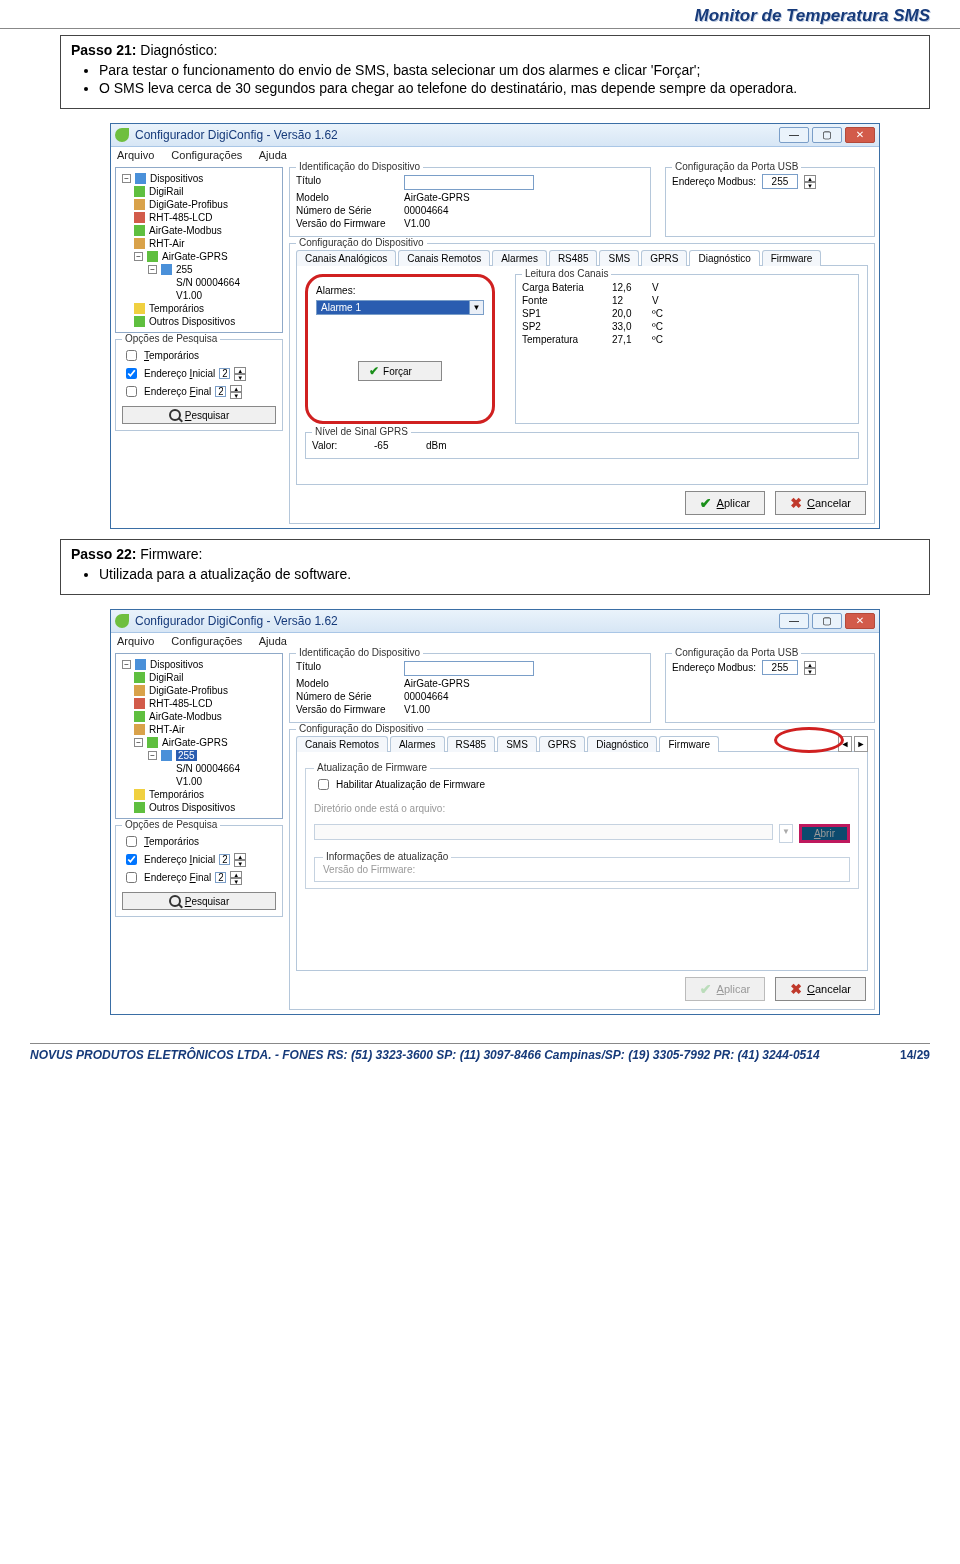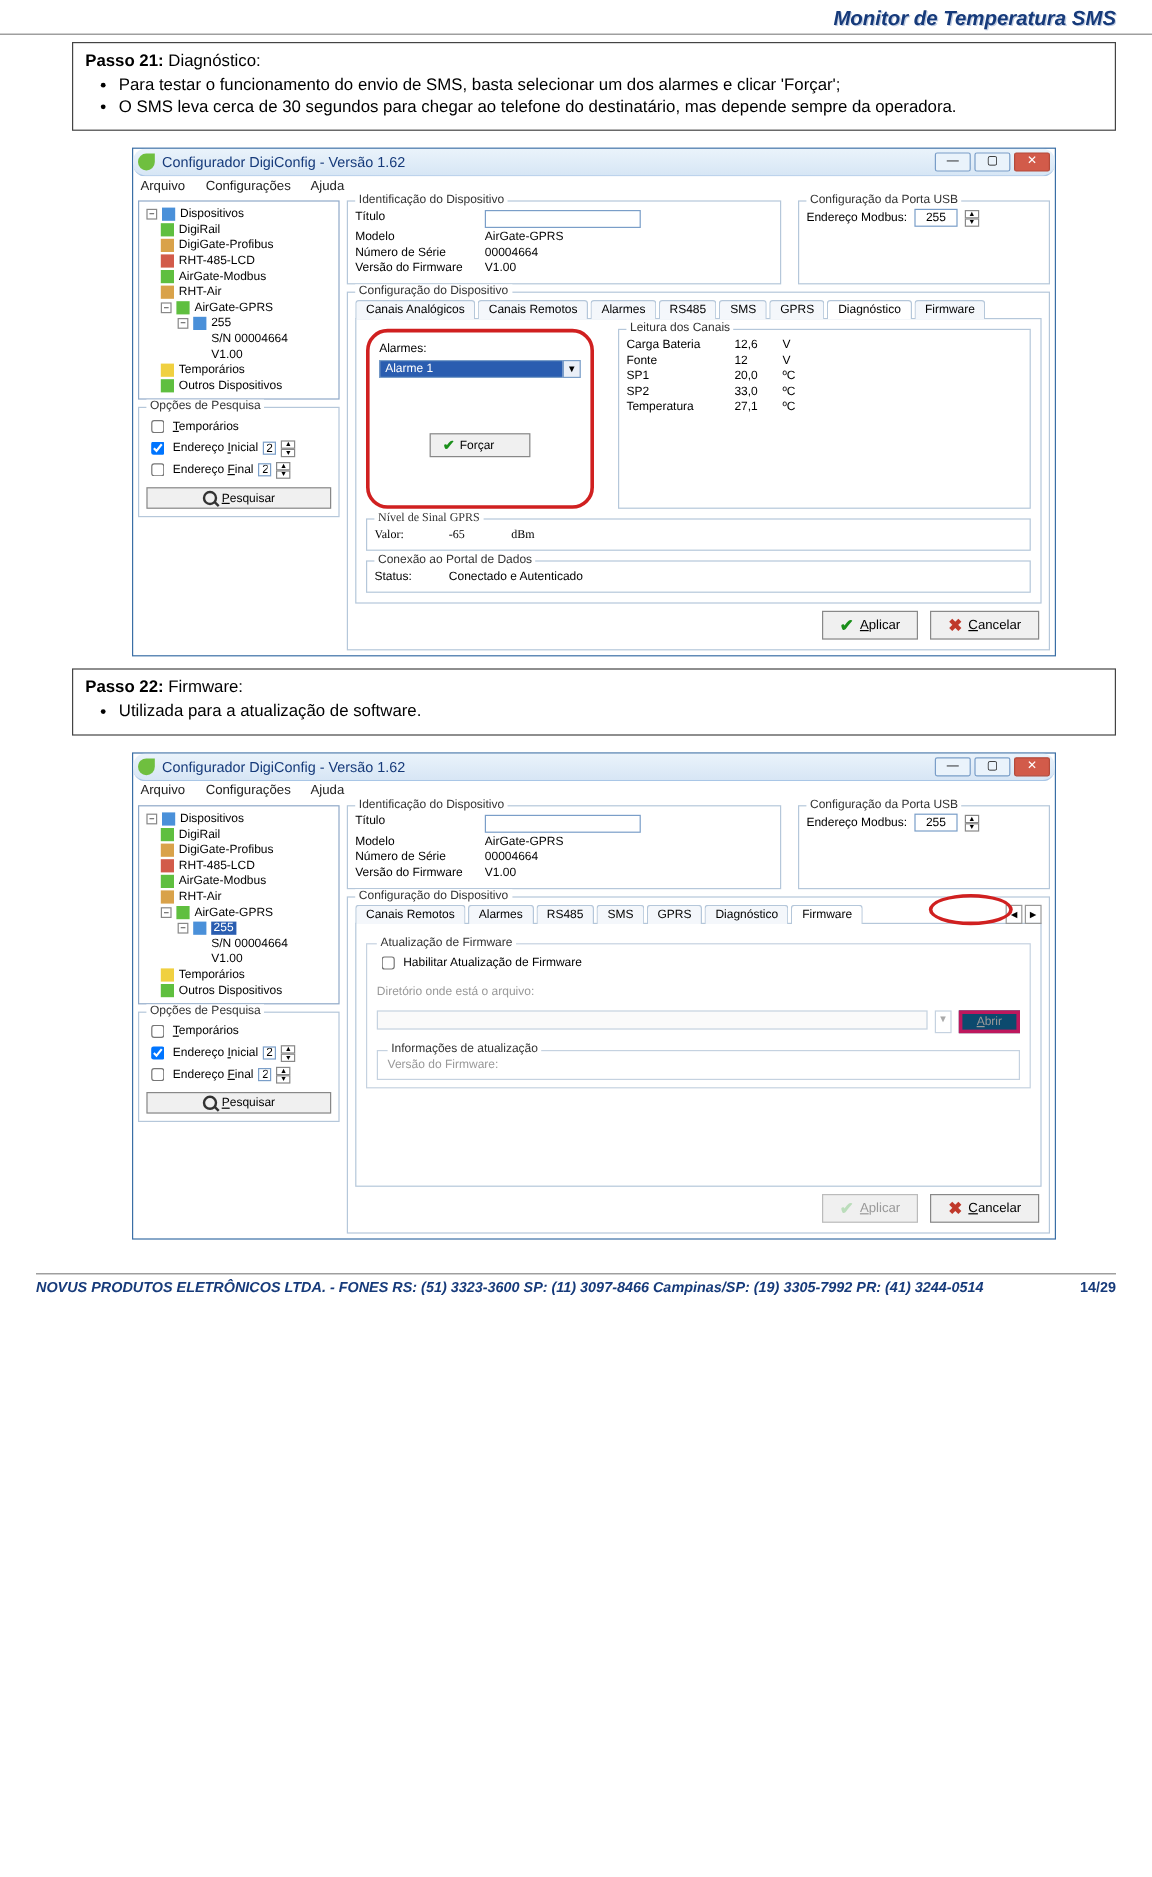--- a/index.html
+++ b/index.html
@@ -44,21 +44,20 @@
     background: #fff;
     font-size: 11px;
     font-family: Tahoma, Arial, sans-serif;
   }
   .dc-titlebar {
     display: flex;
     align-items: center;
     background: linear-gradient(#eaf3fb, #d7e6f5);
     border-bottom: 1px solid #a9c6e6;
     padding: 3px 4px;
-    border-radius: 10px;
   }
   .dc-titlebar .leaf {
     width: 14px; height: 14px; background: #6fbf3f; border-radius: 50% 0 50% 50%;
     margin-right: 6px; display:inline-block;
   }
   .dc-title { flex: 1; color: #163a7a; font-size: 12px; }
   .win-btns { display: flex; gap: 3px; }
   .win-btn {
     width: 30px; height: 16px; border: 1px solid #7a9ec8; border-radius: 2px;
     background: #eaf3fb; font-size: 10px; line-height: 14px; text-align: center;
@@ -174,21 +173,21 @@
     display: flex; align-items: center; gap:4px;
     border: 1px solid #888; background: #f0f0f0; padding: 2px 10px; margin-top: 46px;
     width: 84px; margin-left: auto; margin-right: auto;
   }
   .chkmark { color: #1a8f1a; font-weight: bold; font-size: 12px; }
   .canal-box { flex: 1; }
   .canal-row { display: flex; font-size: 10px; padding: 1px 0; }
   .canal-row .c-lab { width: 90px; }
   .canal-row .c-val { width: 40px; }
   .canal-row .c-un { width: 20px; }
-  .sinal-box { margin-top: 8px; font-family: Liberation Serif, serif; }
+  .sinal-box { margin-top: 8px; }
   .dados-box { margin-top: 8px; }
   .btn-bar { display: flex; justify-content: flex-end; gap: 10px; padding: 6px 2px 2px; }
   .main-btn {
     display: flex; align-items: center; gap: 5px;
     border: 1px solid #888; background: #f0f0f0; padding: 3px 14px;
     font-size: 11px;
   }
   .main-btn.disabled { color: #999; border-color: #bbb; }
   .x-red { color: #c0392b; font-weight: bold; font-size: 14px; }
   .check-g { color: #1a8f1a; font-weight: bold; font-size: 14px; }
@@ -427,27 +426,20 @@
               </div>
             </div>
             <div class="group-box sinal-box">
               <span class="gb-title">Nível de Sinal GPRS</span>
               <div class="ident-row">
                 <span style="width:50px;">Valor:</span>
                 <span style="width:40px;">-65</span>
                 <span>dBm</span>
               </div>
             </div>
-            <div class="group-box dados-box">
-              <span class="gb-title">Conexão ao Portal de Dados</span>
-              <div class="ident-row">
-                <span style="width:50px;">Status:</span>
-                <span>Conectado e Autenticado</span>
-              </div>
-            </div>
           </div>
           <div class="btn-bar">
             <div class="main-btn">
                 <span class="check-g">✔</span>
                 <span><u>A</u>plicar</span>
               </div>
             <div class="main-btn">
                 <span class="x-red">✖</span>
                 <span><u>C</u>ancelar</span>
               </div>

